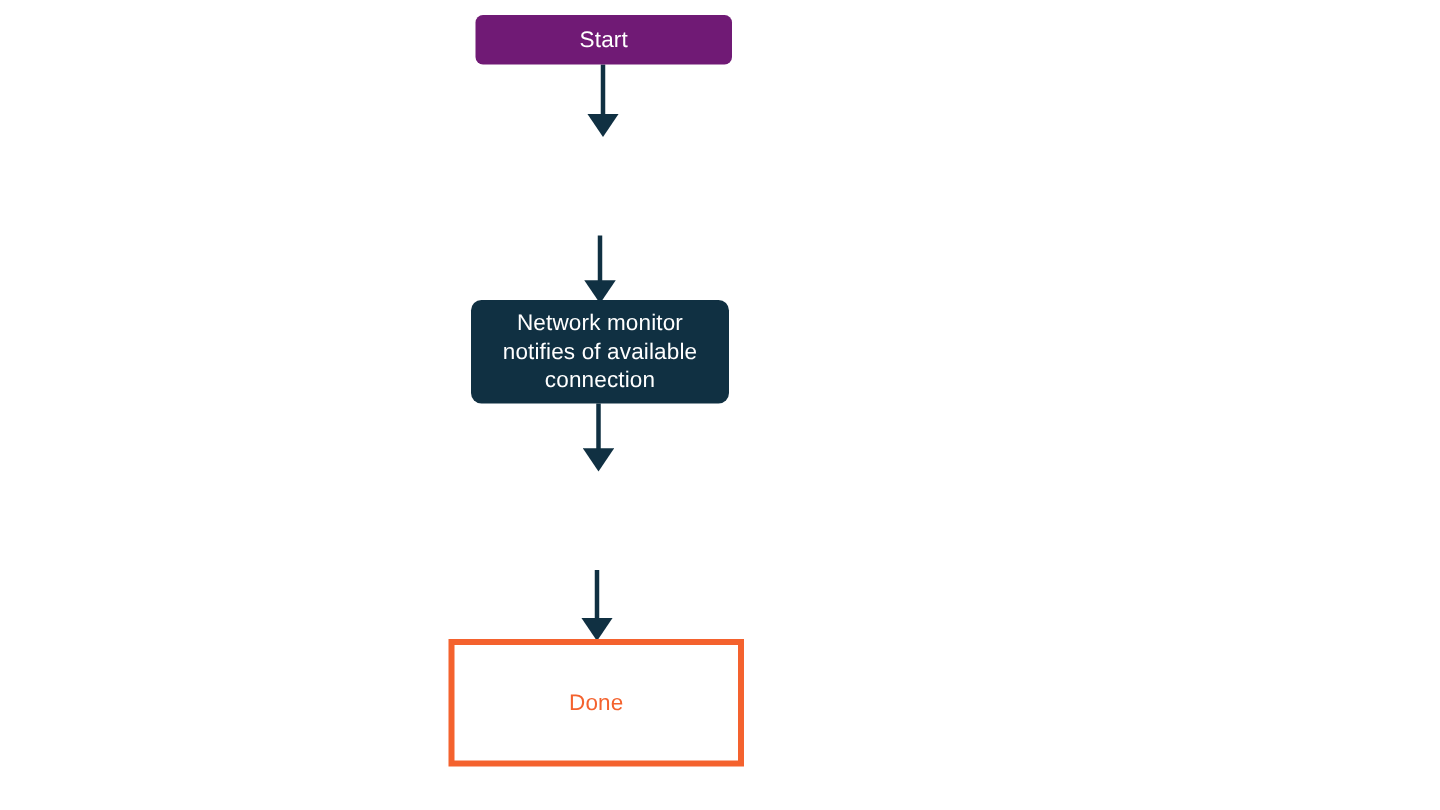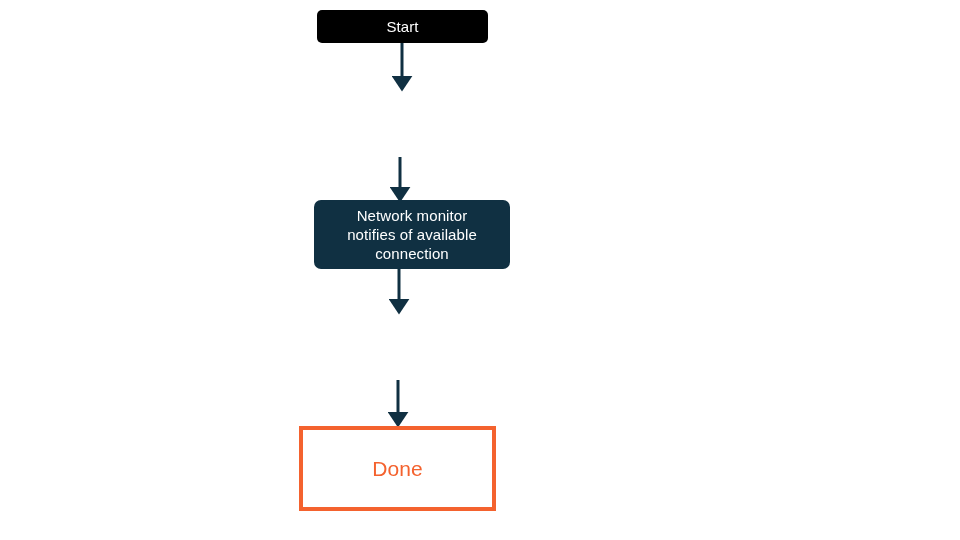--- a/index.html
+++ b/index.html
@@ -25,21 +25,21 @@
     position: absolute;
     box-sizing: border-box;
     display: flex;
     align-items: center;
     justify-content: center;
     text-align: center;
     line-height: 19px;
     letter-spacing: 0.1px;
   }
   .node-start {
-    background: #000000;
+    background: #701a75;
     color: #ffffff;
     border-radius: 5px;
     font-size: 15px;
     left: 317px;
     top: 10px;
     width: 171px;
     height: 33px;
   }
   .node-process {
     background: #103042;
@@ -49,35 +49,35 @@
   }
   .node-queue {
     left: 314px;
     top: 90px;
     width: 173px;
     height: 67px;
   }
   .node-monitor {
     left: 314px;
     top: 200px;
-    width: 196px;
+    width: 172px;
     height: 69px;
   }
   .node-update {
     left: 313px;
     top: 312px;
     width: 171px;
     height: 68px;
   }
   .node-done {
     background: #ffffff;
     border: 4px solid #F4622E;
     color: #F4622E;
     border-radius: 0;
-    font-size: 21px;
+    font-size: 15px;
     left: 299px;
     top: 426px;
     width: 197px;
     height: 85px;
   }
   .node-label {
     display: block;
     white-space: pre-line;
   }
   .edge {

